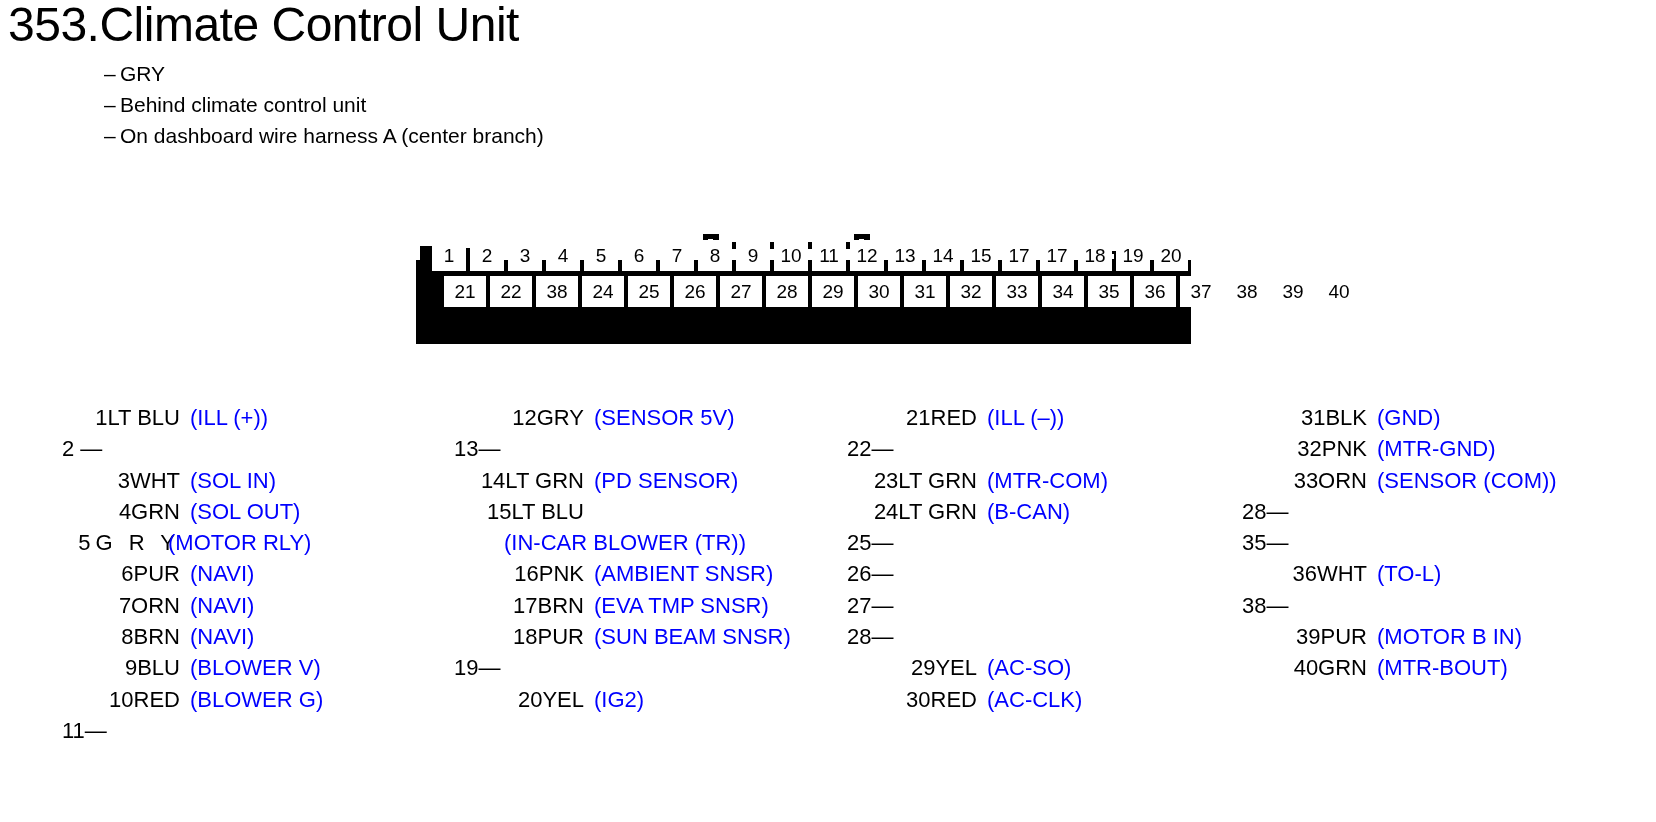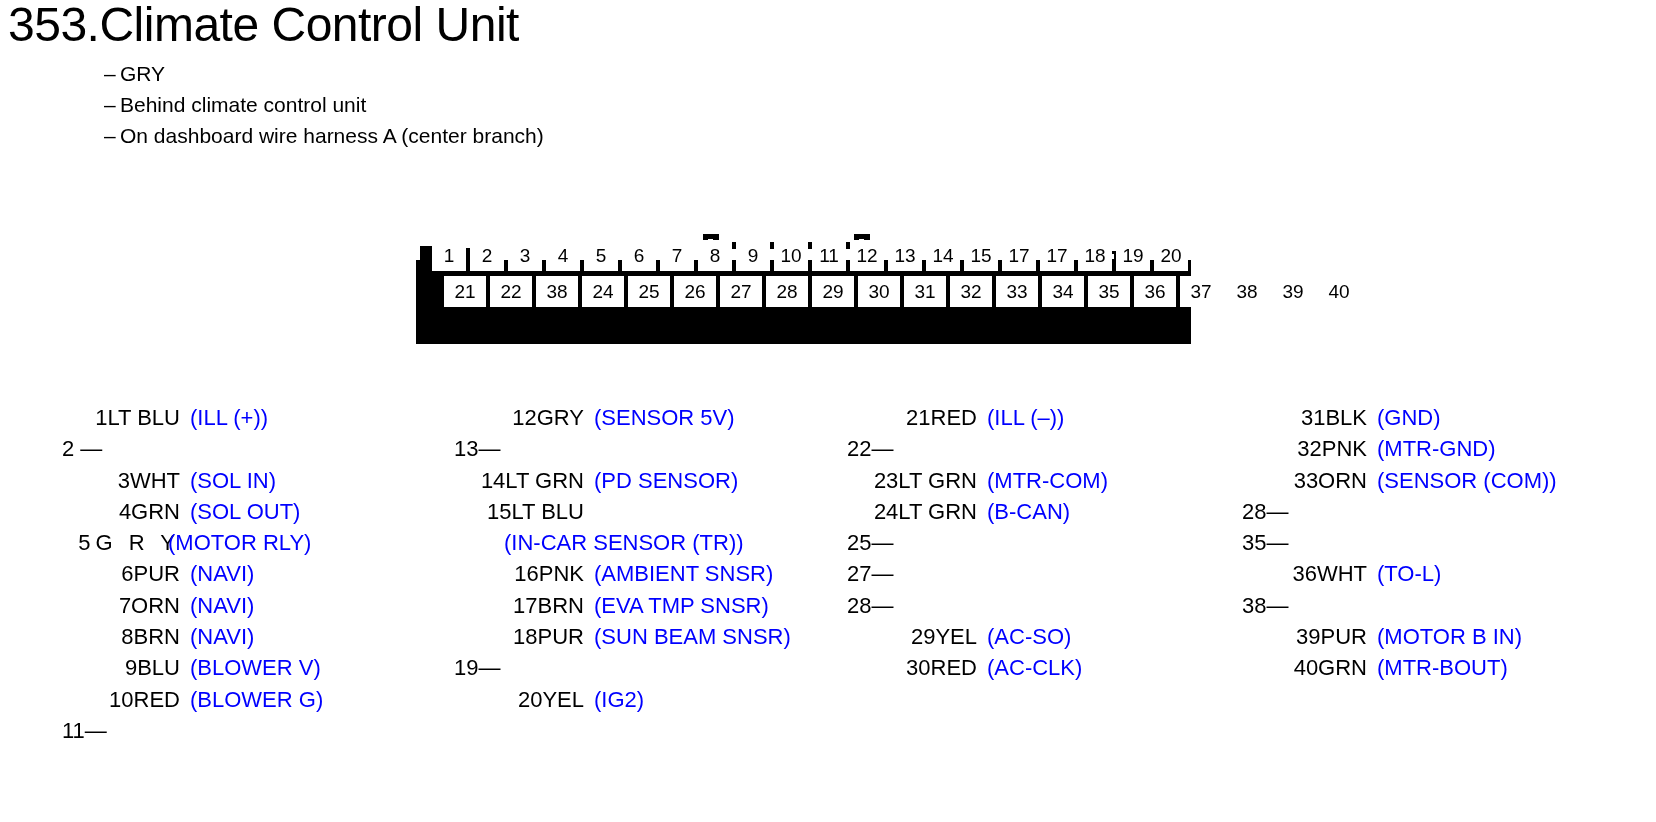--- a/index.html
+++ b/index.html
@@ -318,33 +318,34 @@
       <div class="pin-entry"><span class="pin-num-wire">7ORN</span><span class="pin-func">(NAVI)</span></div>
       <div class="pin-entry"><span class="pin-num-wire">8BRN</span><span class="pin-func">(NAVI)</span></div>
       <div class="pin-entry"><span class="pin-num-wire">9BLU</span><span class="pin-func">(BLOWER V)</span></div>
       <div class="pin-entry"><span class="pin-num-wire">10RED</span><span class="pin-func">(BLOWER G)</span></div>
       <div class="pin-entry dash"><span class="pin-num-wire">11—</span></div>
     </div>
   <div class="pin-column" id="col-1">
       <div class="pin-entry"><span class="pin-num-wire">12GRY</span><span class="pin-func">(SENSOR 5V)</span></div>
       <div class="pin-entry dash"><span class="pin-num-wire">13—</span></div>
       <div class="pin-entry"><span class="pin-num-wire">14LT GRN</span><span class="pin-func">(PD SENSOR)</span></div>
-      <div class="pin-entry two-line"><span class="pin-num-wire">15LT BLU</span><span class="pin-func wrapped">(IN-CAR SENSOR (TR))</span></div>
+      <div class="pin-entry two-line"><span class="pin-num-wire">15LT BLU</span><span class="pin-func wrapped">(IN-CAR BLOWER (TR))</span></div>
       <div class="pin-entry"><span class="pin-num-wire">16PNK</span><span class="pin-func">(AMBIENT SNSR)</span></div>
       <div class="pin-entry"><span class="pin-num-wire">17BRN</span><span class="pin-func">(EVA TMP SNSR)</span></div>
       <div class="pin-entry"><span class="pin-num-wire">18PUR</span><span class="pin-func">(SUN BEAM SNSR)</span></div>
       <div class="pin-entry dash"><span class="pin-num-wire">19—</span></div>
       <div class="pin-entry"><span class="pin-num-wire">20YEL</span><span class="pin-func">(IG2)</span></div>
     </div>
   <div class="pin-column" id="col-2">
       <div class="pin-entry"><span class="pin-num-wire">21RED</span><span class="pin-func">(ILL (–))</span></div>
       <div class="pin-entry dash"><span class="pin-num-wire">22—</span></div>
       <div class="pin-entry"><span class="pin-num-wire">23LT GRN</span><span class="pin-func">(MTR-COM)</span></div>
       <div class="pin-entry"><span class="pin-num-wire">24LT GRN</span><span class="pin-func">(B-CAN)</span></div>
       <div class="pin-entry dash"><span class="pin-num-wire">25—</span></div>
+      <div class="pin-entry dash"><span class="pin-num-wire">26—</span></div>
       <div class="pin-entry dash"><span class="pin-num-wire">27—</span></div>
       <div class="pin-entry dash"><span class="pin-num-wire">28—</span></div>
       <div class="pin-entry"><span class="pin-num-wire">29YEL</span><span class="pin-func">(AC-SO)</span></div>
       <div class="pin-entry"><span class="pin-num-wire">30RED</span><span class="pin-func">(AC-CLK)</span></div>
     </div>
   <div class="pin-column" id="col-3">
       <div class="pin-entry"><span class="pin-num-wire">31BLK</span><span class="pin-func">(GND)</span></div>
       <div class="pin-entry"><span class="pin-num-wire">32PNK</span><span class="pin-func">(MTR-GND)</span></div>
       <div class="pin-entry"><span class="pin-num-wire">33ORN</span><span class="pin-func">(SENSOR (COM))</span></div>
       <div class="pin-entry dash"><span class="pin-num-wire">28—</span></div>

